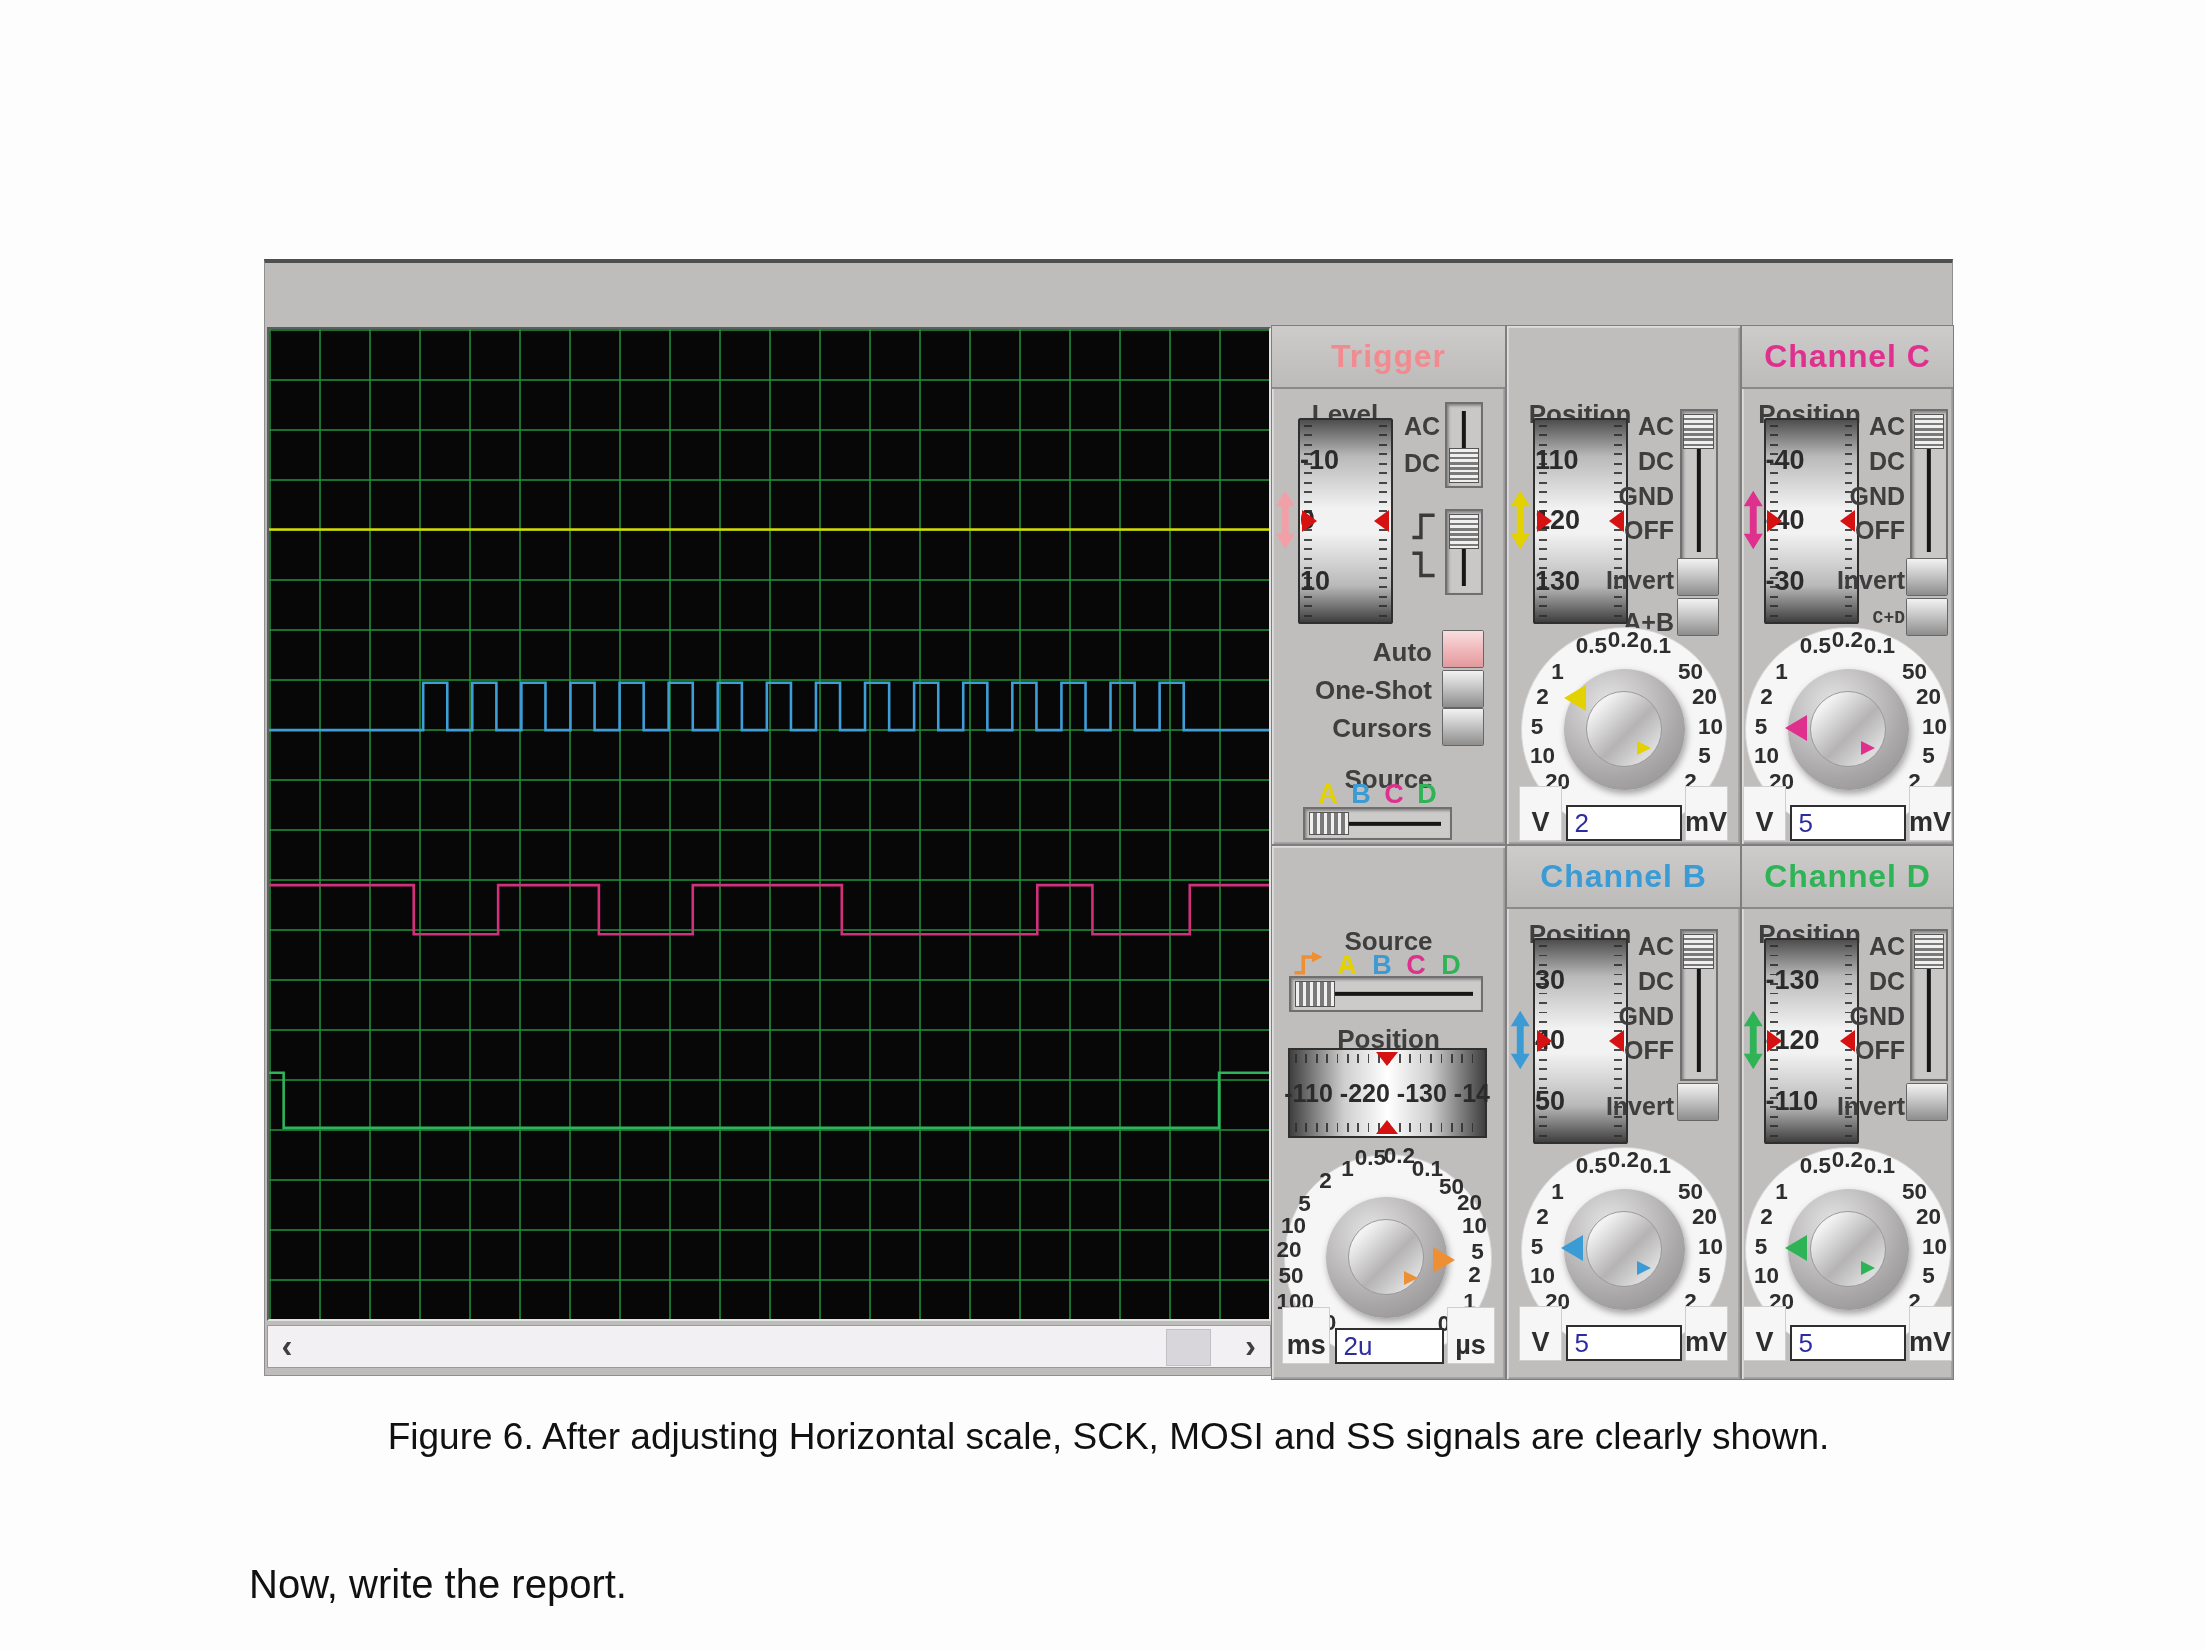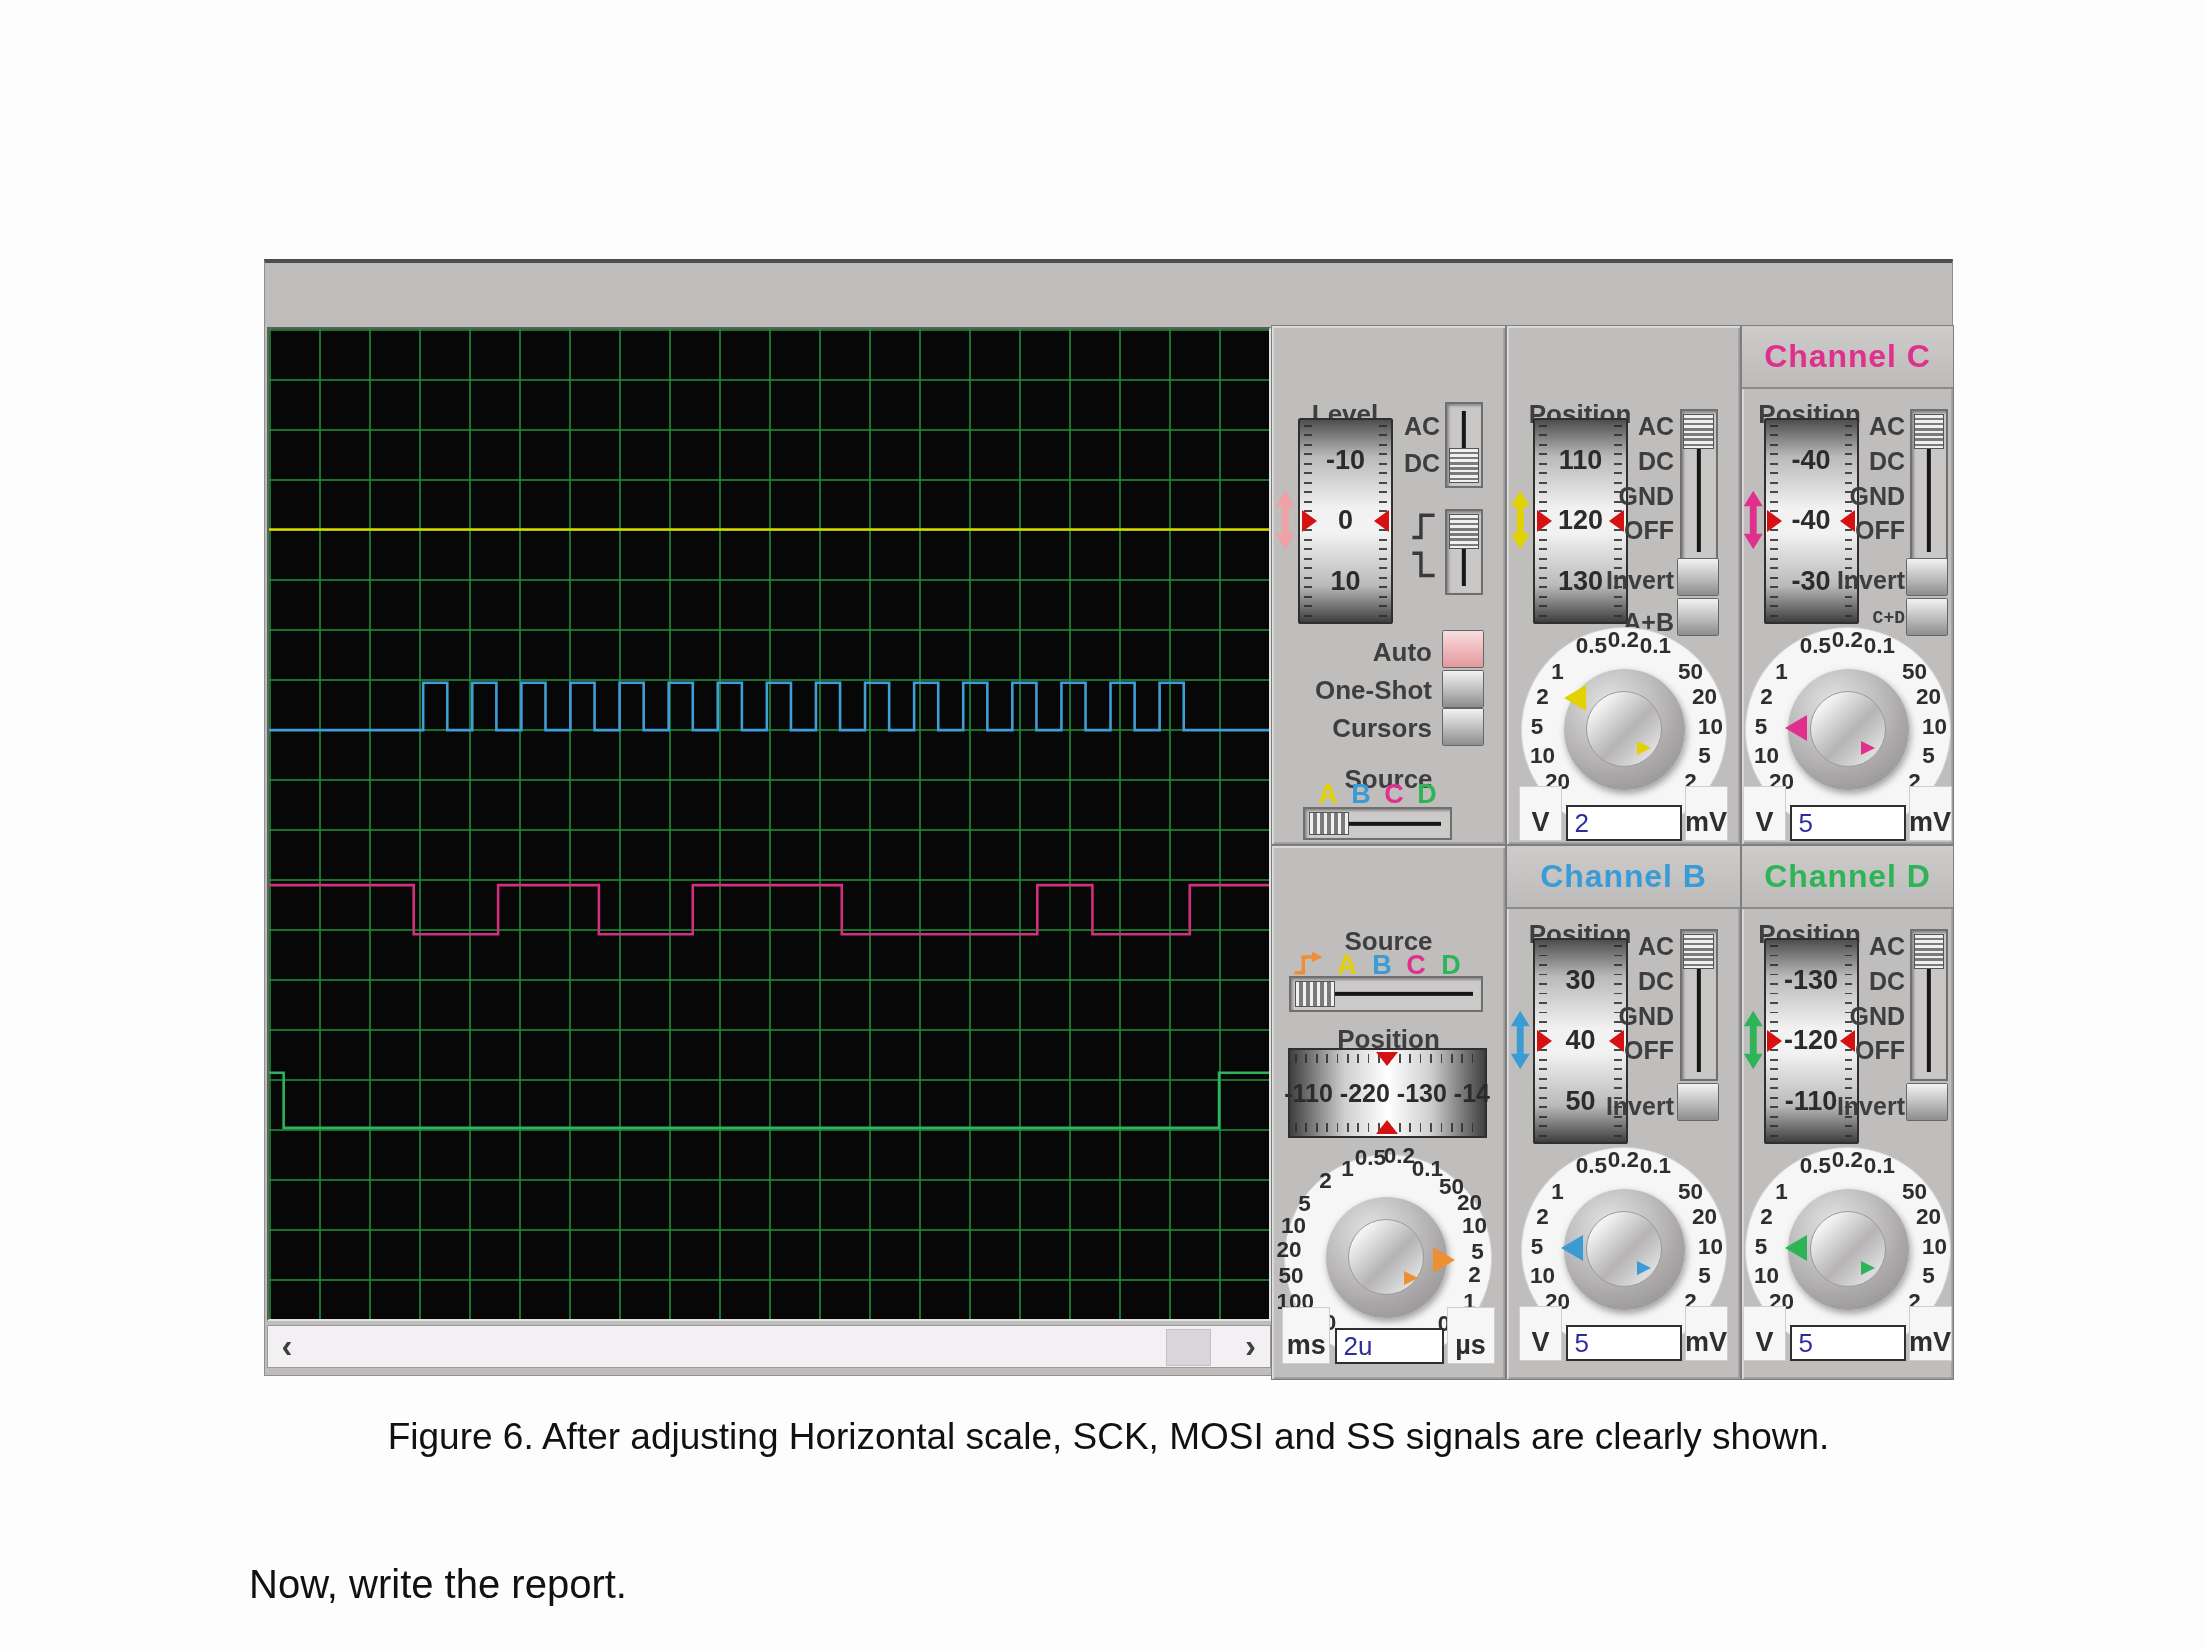--- a/index.html
+++ b/index.html
@@ -17,21 +17,21 @@
   #sb-thumb{position:absolute;left:898px;top:2.6px;width:43px;height:35px;background:#d9d6db;border:0.9px solid #c3c0c5;}
   #controls{position:absolute;left:1006px;top:62px;width:683px;height:1055px;background:#a9a6a6;}
   .panel{position:absolute;background:#c0bdbd;border:1.7px solid #7e7e7e;box-shadow:inset 1.7px 1.7px 0 #dfdddd, inset -1.7px -1.7px 0 #9c9a9a;box-sizing:border-box;overflow:hidden;}
   .phead{position:absolute;left:0;right:0;top:0;height:61px;border-bottom:2.6px solid #8a8a8a;background:linear-gradient(#cecbcb,#bdbaba);display:flex;align-items:center;justify-content:center;font-size:32px;font-weight:700;letter-spacing:0.9px;}
   .lab{position:absolute;font-weight:700;color:#3e3e3e;font-size:26px;}
   .ctr{text-align:center;}
   .rt{text-align:right;}
   .gauge{position:absolute;border:2.6px solid #2f2f2f;border-radius:2.6px;background:linear-gradient(180deg,#4e4e4e 0%,#b9b9b9 18%,#f2f2f2 44%,#f2f2f2 56%,#b9b9b9 82%,#3f3f3f 100%);box-sizing:border-box;}
   .gtick{position:absolute;top:5.2px;bottom:5.2px;width:7.8px;background:repeating-linear-gradient(180deg,rgba(45,45,45,0.85) 0 1.7px,transparent 1.7px 9.5px);}
   .gtick.l{left:4.3px;} .gtick.r{right:4.3px;}
-  .gv{position:absolute;left:0;right:0;text-align:center;font-size:27px;font-weight:700;color:#2b2b2b;height:29px;line-height:29px;}
+  .gv{position:absolute;left:0;right:0;font-size:27px;font-weight:700;color:#2b2b2b;height:29px;line-height:29px;}
   .tri-r{position:absolute;width:0;height:0;border-top:11.2px solid transparent;border-bottom:11.2px solid transparent;border-left:15.6px solid #d51111;}
   .tri-l{position:absolute;width:0;height:0;border-top:11.2px solid transparent;border-bottom:11.2px solid transparent;border-right:15.6px solid #d51111;}
   .tri-d{position:absolute;left:50%;top:1.7px;transform:translateX(-50%);border-left:11.2px solid transparent;border-right:11.2px solid transparent;border-top:14px solid #d51111;}
   .tri-u{position:absolute;left:50%;bottom:1.7px;transform:translateX(-50%);border-left:11.2px solid transparent;border-right:11.2px solid transparent;border-bottom:14px solid #d51111;}
   .nudge{position:absolute;}
   .vslider{position:absolute;background:#cac7c7;border:2.6px solid #6f6f6f;box-shadow:inset 1.7px 1.7px 2.6px rgba(0,0,0,0.35);box-sizing:border-box;}
   .vtrack{position:absolute;left:50%;transform:translateX(-50%);top:7px;bottom:7px;width:4.3px;background:#161616;}
   .hnd{position:absolute;left:1.7px;right:1.7px;height:35px;background:repeating-linear-gradient(180deg,#f0f0f0 0 2.6px,#7a7a7a 2.6px 5.2px);border:1.7px solid #555;box-sizing:border-box;}
   .hslider{position:absolute;background:#cdcaca;border:2.6px solid #6f6f6f;box-shadow:inset 1.7px 1.7px 2.6px rgba(0,0,0,0.35);box-sizing:border-box;}
   .htrack{position:absolute;left:40px;right:8.6px;top:50%;transform:translateY(-50%);height:4.3px;background:#161616;}
@@ -75,20 +75,21 @@
 
     <div id="scrollbar">
       <div class="sb-arrow" style="left:1.7px;">‹</div>
       <div id="sb-thumb"></div>
       <div class="sb-arrow" style="right:1.7px;">›</div>
     </div>
 
     <div id="controls">
 
       <div class="panel" style="left:0;top:0;width:235px;height:520px;">
+        <div class="phead" style="color:#f28b90;">Trigger</div>
         <div class="lab ctr" style="left:21px;top:73px;width:104px;">Level</div>
         <div class="gauge" style="left:26px;top:92px;width:95px;height:206px;">
           <div class="gtick l"></div>
           <div class="gtick r"></div>
           <span class="gv" style="top:26px;">-10</span>
           <span class="gv" style="top:86px;">0</span>
           <span class="gv" style="top:147px;">10</span>
           <div class="tri-r" style="left:1.7px;top:90px;"></div>
           <div class="tri-l" style="right:1.7px;top:90px;"></div>
         </div>

